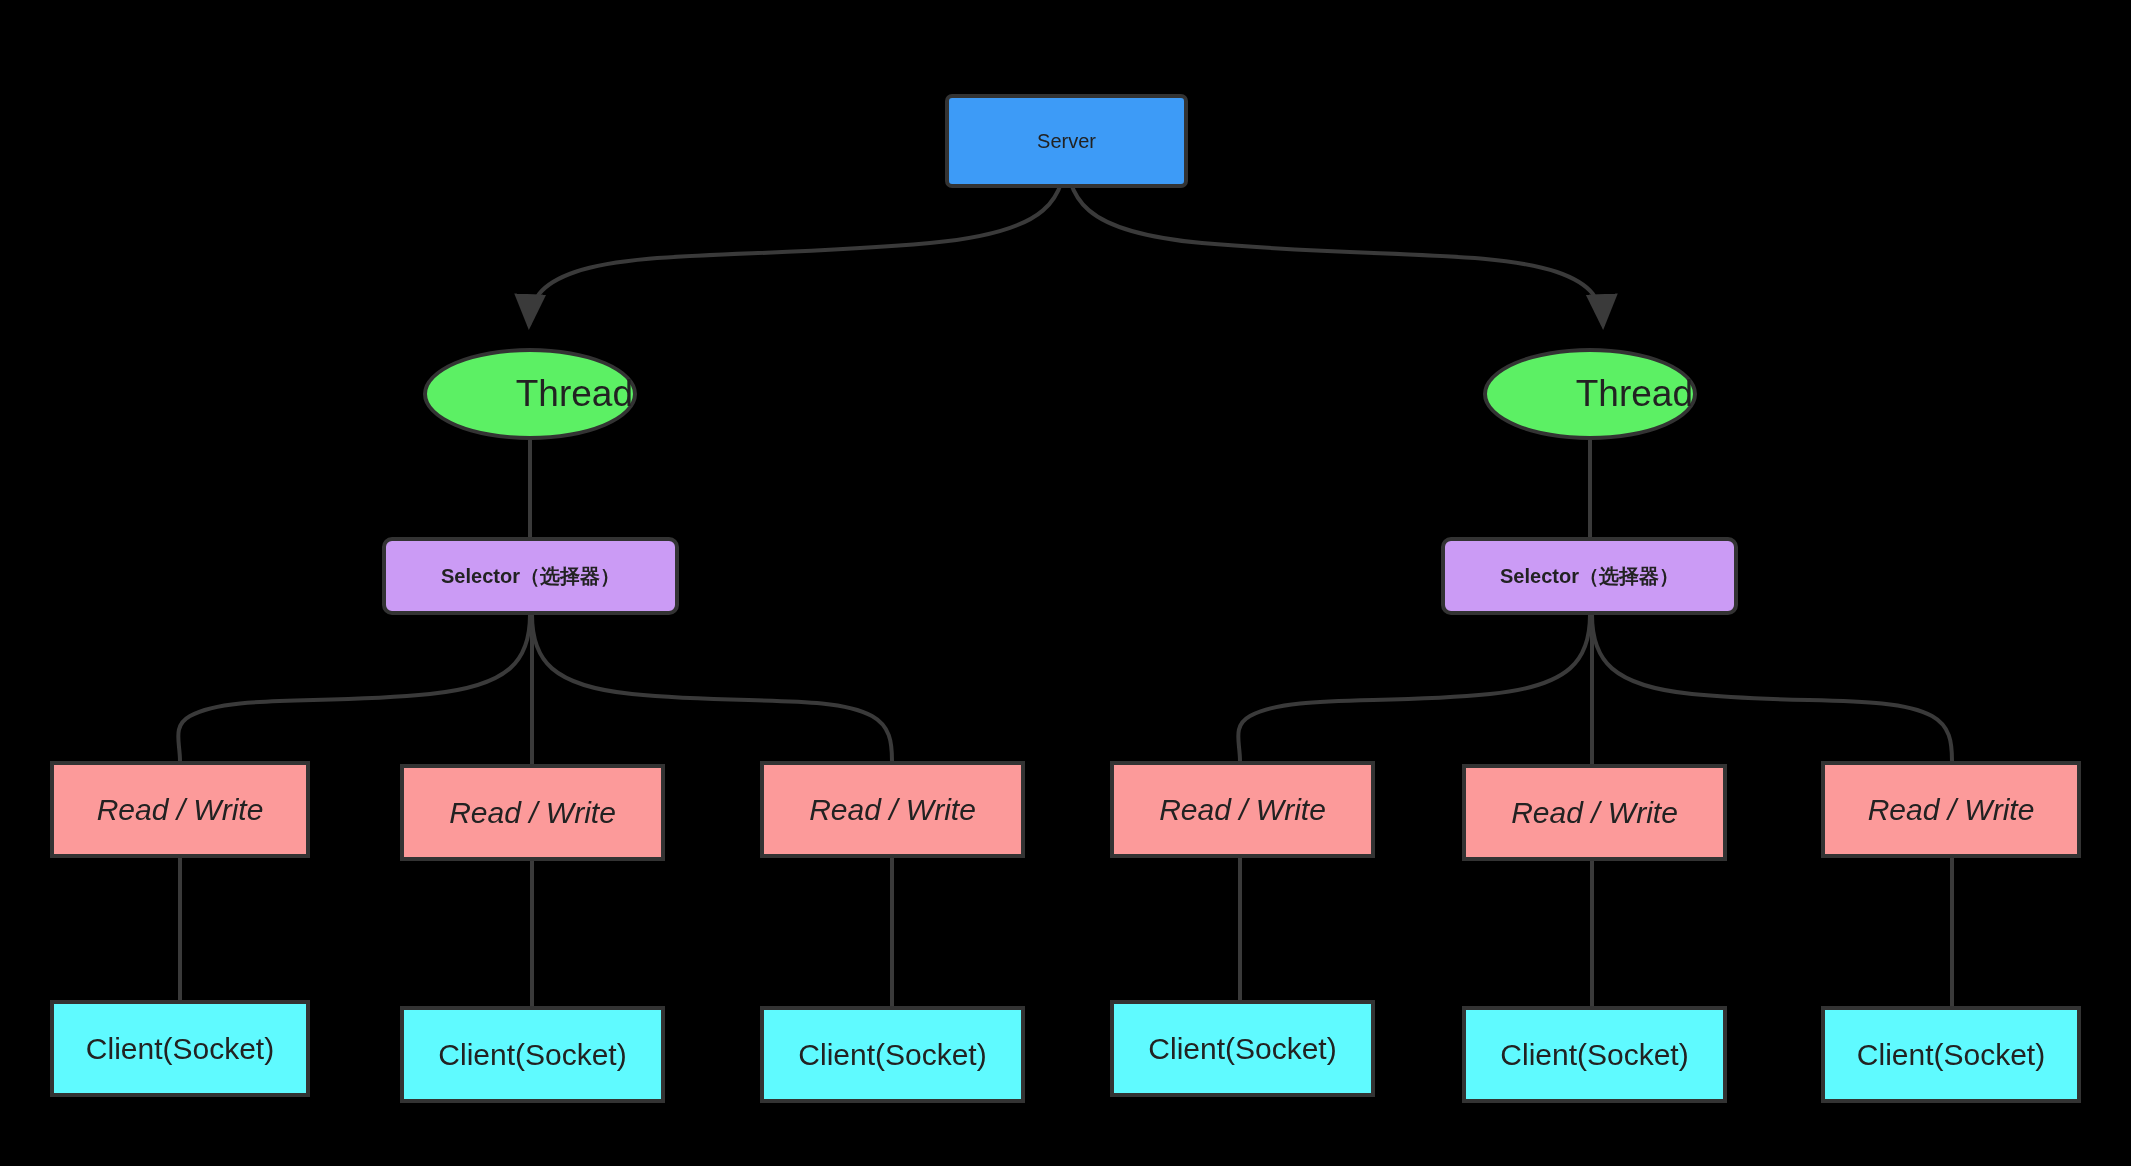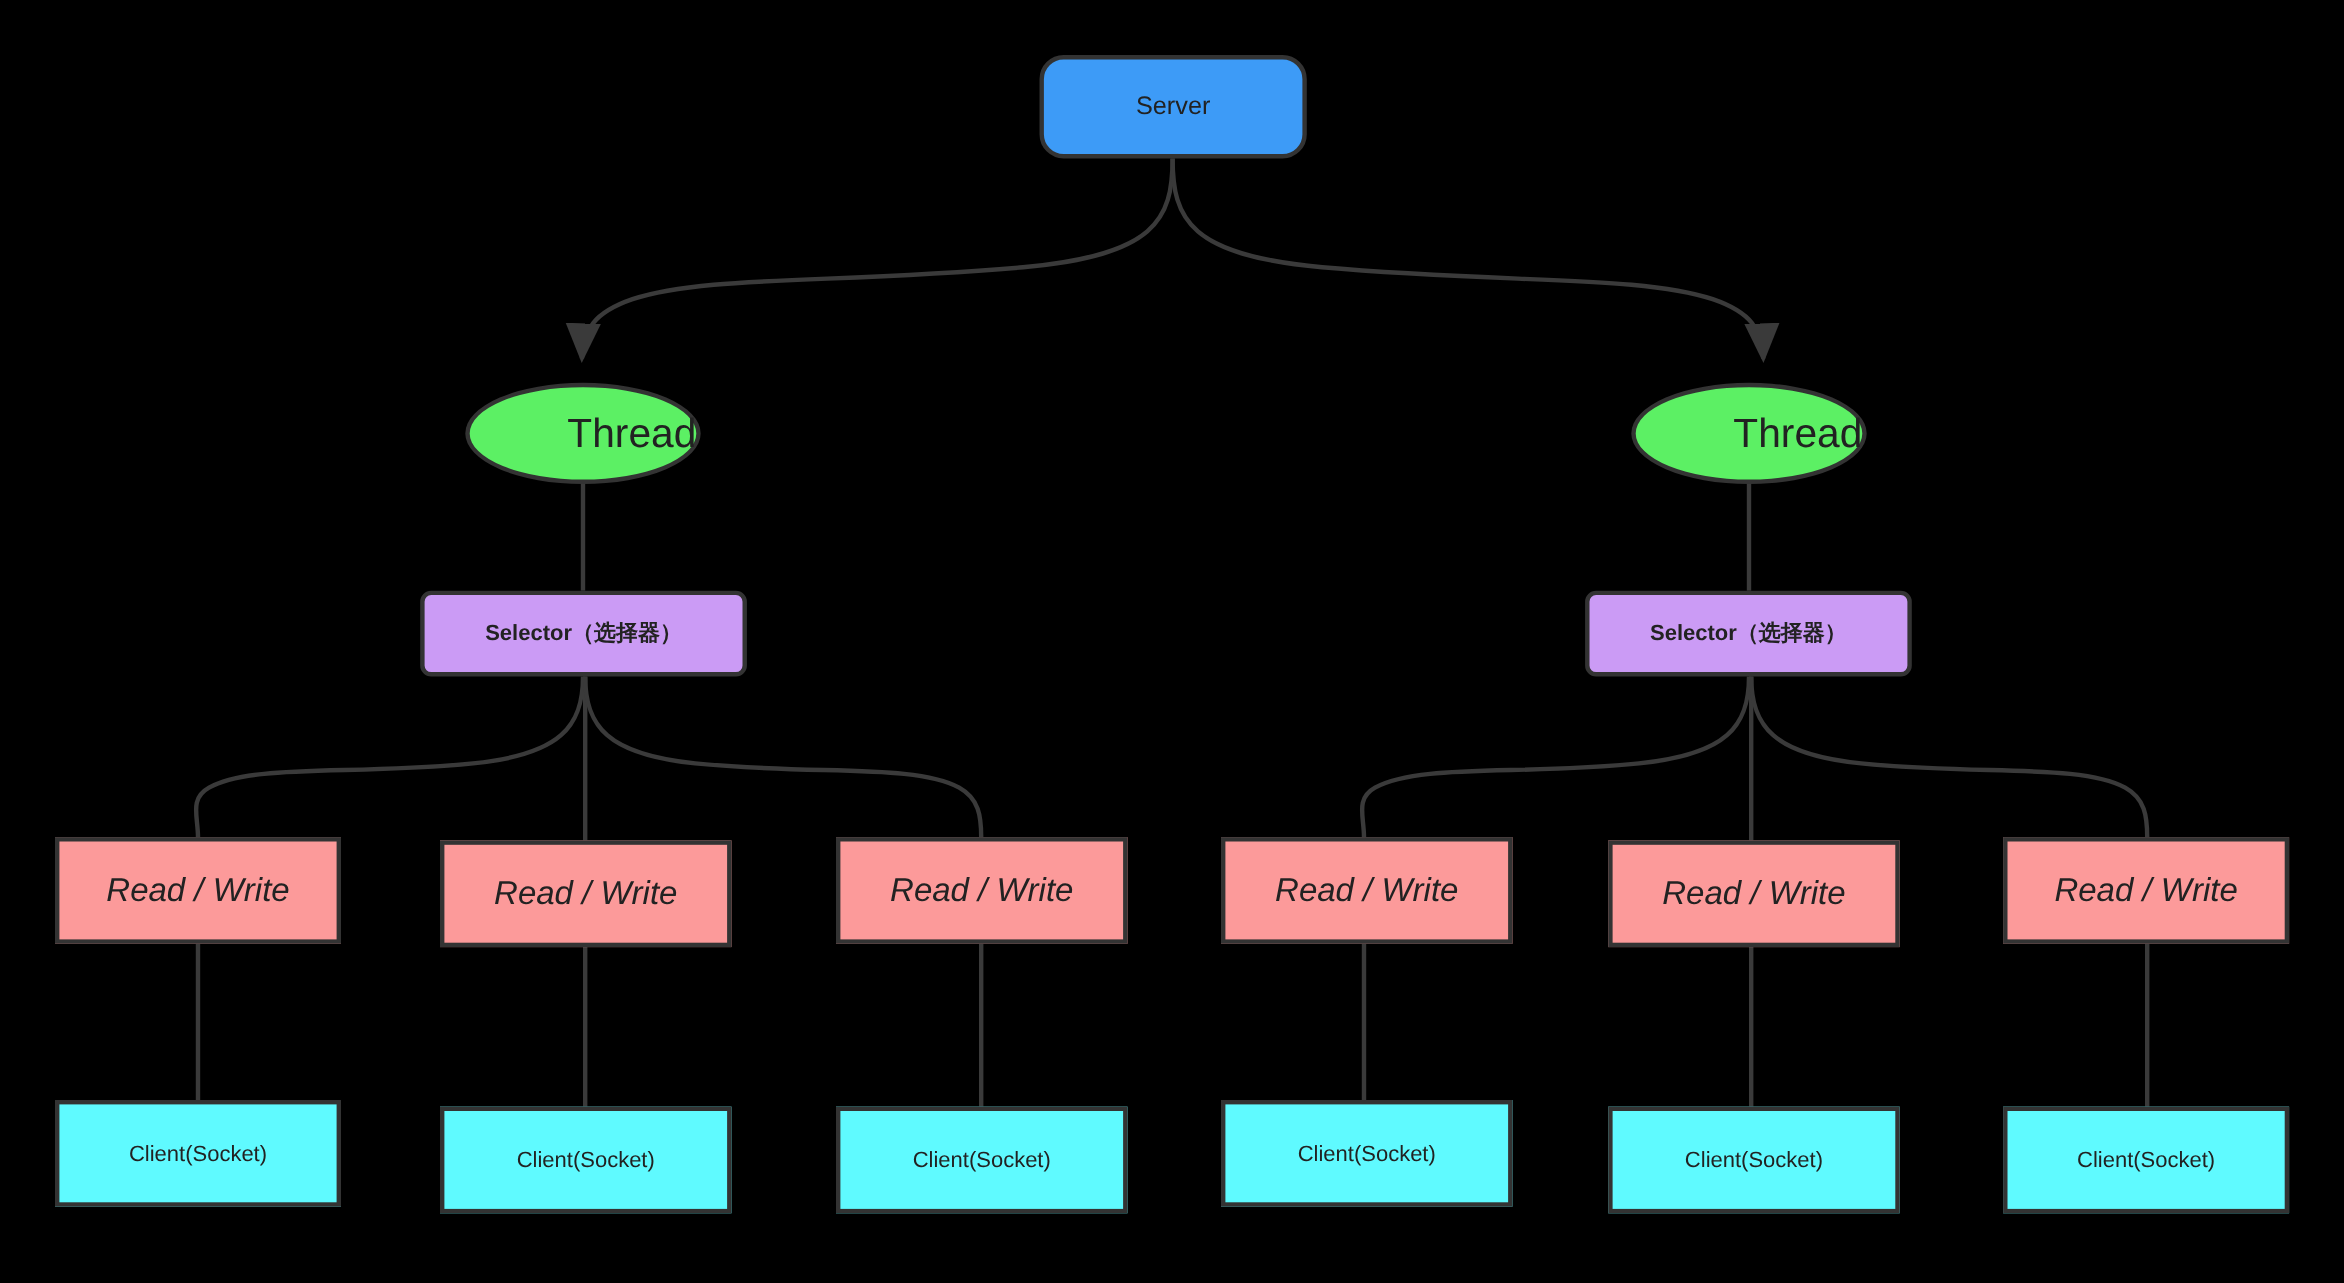--- a/index.html
+++ b/index.html
@@ -38,22 +38,23 @@
     border: 4px solid #333333;
     z-index: 3;
   }
   .node-label {
     display: block;
     line-height: 1.1;
     white-space: nowrap;
   }
   .node-server {
     background: #3d9bf7;
-    border-radius: 22px;
-    font-size: 23px;
+    border-radius: 7px;
+    font-size: 20px;
+    margin-top: 44px;
   }
   .node-thread {
     background: #5cf064;
     border-radius: 50%;
     font-size: 37px;
     justify-content: flex-end;
   }
   .node-selector {
     background: #cb9bf5;
     border-radius: 10px;
@@ -62,21 +63,21 @@
   }
   .node-rw {
     background: #fc9a9a;
     border-radius: 0px;
     font-size: 30px;
     font-style: italic;
   }
   .node-client {
     background: #5ffaff;
     border-radius: 0px;
-    font-size: 20px;
+    font-size: 30px;
   }
 </style>
 </head>
 <body style="background: rgb(0, 0, 0);">
 
 <div id="diagram-root" style="background: rgb(0, 0, 0);">
 
   <svg id="edge-layer" viewBox="0 0 2131 1166" width="2131" height="1166" xmlns="http://www.w3.org/2000/svg">
     <defs>
       <marker id="arrowhead" markerWidth="10" markerHeight="10" refX="8" refY="4" orient="auto" markerUnits="strokeWidth">

